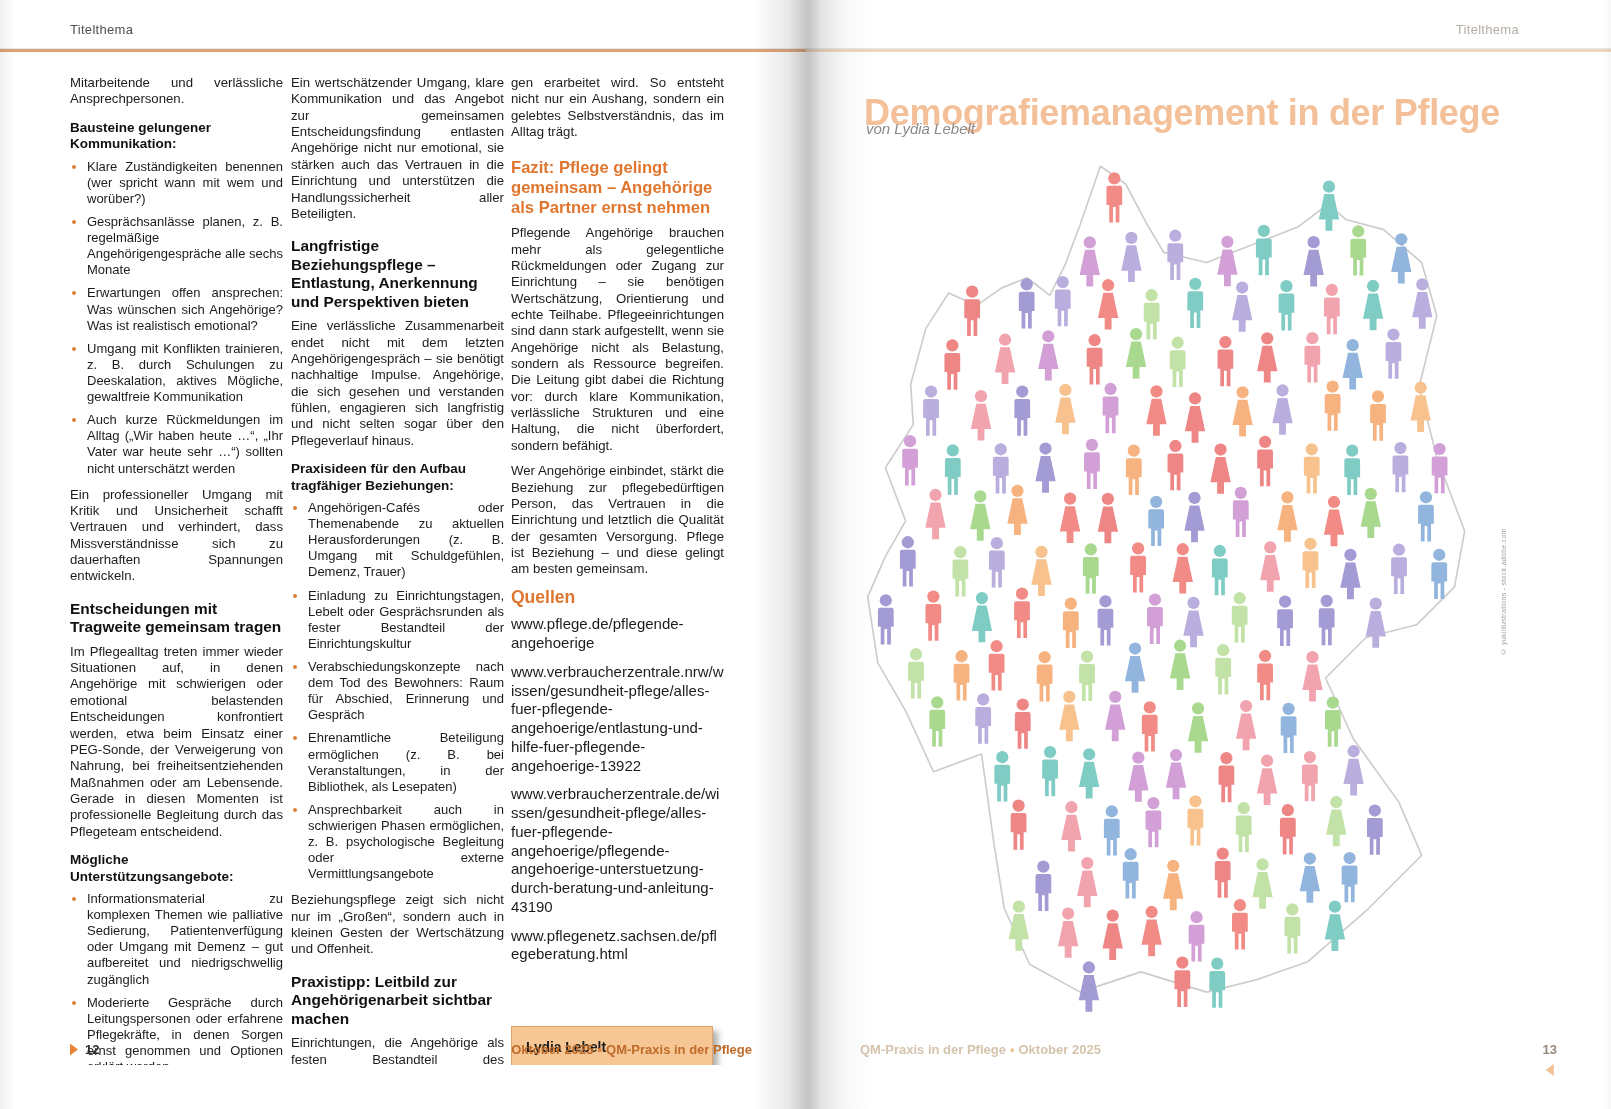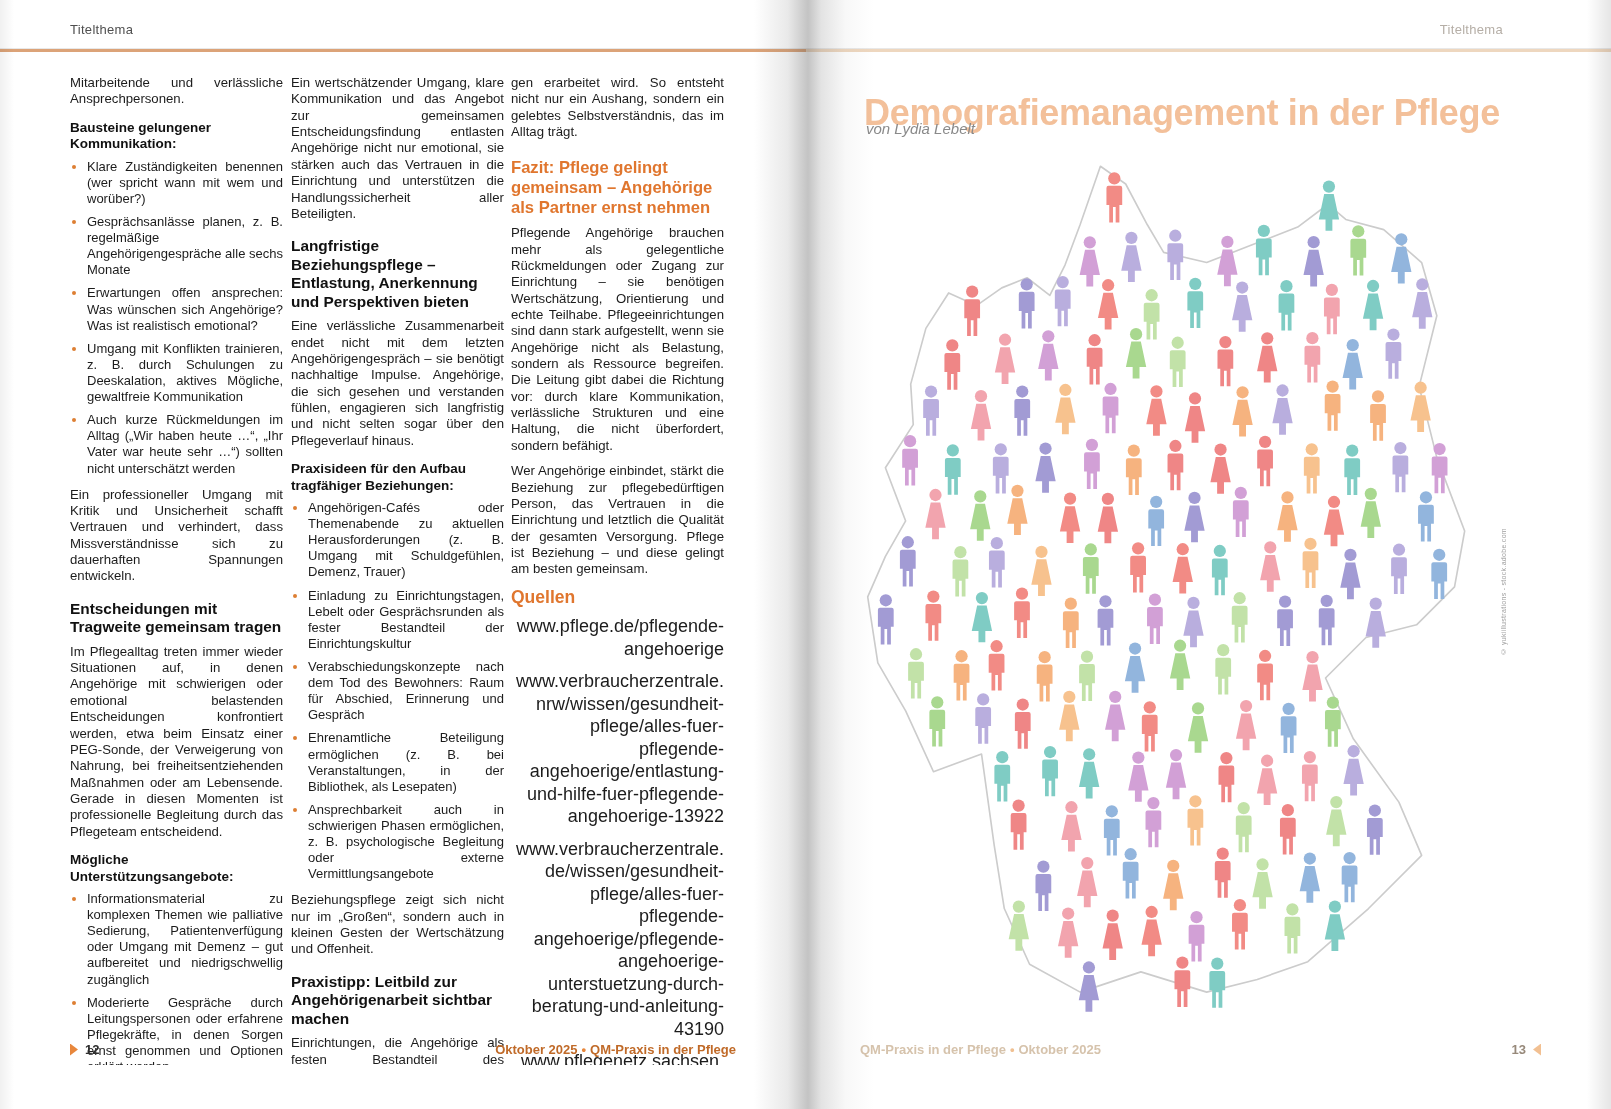--- a/index.html
+++ b/index.html
@@ -1,53 +1,53 @@
 <!DOCTYPE html>
 <html><head>
 <meta charset="utf-8">
 <style>
   html,body{margin:0;padding:0;background:#e9e9e9;}
   .spread{position:relative;width:1611px;height:1109px;background:#ffffff;overflow:hidden;
           font-family:"Liberation Sans","DejaVu Sans",sans-serif;color:#1c1c1c;}
-  .page{position:absolute;top:0;height:1109px;}
+  .page{position:absolute;top:0;height:1109px;padding-left:16px;}
   .page-left{left:0;width:806px;}
   .page-right{left:806px;width:805px;}
 
   
   .running-head{position:absolute;top:22px;font-size:13px;letter-spacing:.3px;}
   .running-head.lh{left:70px;color:#4f4f4f;}
   .running-head.rh{right:108px;color:#b5aea6;}
   .head-rule{position:absolute;top:48px;left:0;right:0;height:3px;border-top:1px solid #e8e8e8;}
   .page-left .head-rule{background:#dca378;}
   .page-right .head-rule{background:#eed7bf;}
 
   
   .col{position:absolute;top:75px;width:213px;height:990px;overflow:hidden;}
   .col.c1{left:70px;} .col.c2{left:291px;} .col.c3{left:511px;}
   .body-p{margin:0 0 9px 0;font-size:13.2px;line-height:1.24;text-align:justify;}
-  .source{margin:0 0 10px 0;font-size:18px;line-height:1.25;text-align:right;overflow-wrap:anywhere;color:#1c1c1c;}
+  .source{margin:0 0 10px 0;font-size:15px;line-height:1.25;text-align:left;overflow-wrap:anywhere;color:#1c1c1c;}
   .sub-lg{margin:15px 0 7px 0;font-size:15.4px;line-height:1.2;font-weight:bold;color:#111;}
   .sub-run{margin:12px 0 6px 0;font-size:13.5px;line-height:1.22;font-weight:bold;color:#111;}
   .sub-orange{margin:18px 0 8px 0;font-size:16.6px;line-height:1.18;font-weight:bold;color:#e0762e;}
   .sub-orange.quellen{font-size:17.5px;margin-top:6px;}
   ul.bullets{list-style:disc;margin:2px 0 10px 0;padding-left:17px;}
   ul.bullets li{margin:2px 0 7px 0;font-size:13px;line-height:1.24;text-align:justify;}
   ul.bullets li::marker{color:#dd7f33;}
 
   
   .author-box{margin-top:62px;background:#f6c795;border:1px solid #e2a368;
               box-shadow:5px 5px 6px rgba(110,110,110,.55);padding:13px 14px 15px 14px;width:172px;}
   .author-box .ab-name{font-size:13.8px;font-weight:bold;margin:0 0 10px 0;color:#1c1c1c;}
   .author-box .ab-bio{font-size:13.2px;line-height:1.26;text-align:justify;margin:0;color:#1c1c1c;}
 
   
   .footer{position:absolute;top:1042px;left:70px;right:70px;height:20px;font-size:13px;}
   .pagenum-group{position:absolute;display:flex;align-items:center;gap:7px;}
   .page-left .pagenum-group{left:0;}
-  .page-right .pagenum-group{right:0;flex-direction:row;}
+  .page-right .pagenum-group{right:0;flex-direction:column;}
   .tri{width:8px;height:12px;display:inline-block;}
   .tri.right{background:#e8873c;clip-path:polygon(0 0,100% 50%,0 100%);}
   .tri.left{background:#f2c092;clip-path:polygon(100% 0,0 50%,100% 100%);}
   .pn-left{font-weight:bold;color:#2e2e2e;}
   .pn-right{font-weight:bold;color:#97897a;}
   .journal-line{position:absolute;font-weight:bold;white-space:nowrap;}
   .page-left .journal-line{right:0;color:#c06a28;}
   .page-right .journal-line{left:-16px;color:#d6c3ac;}
   .dot-sep{color:#e8873c;padding:0 4px;}
   .page-right .dot-sep{color:#f0c092;}

